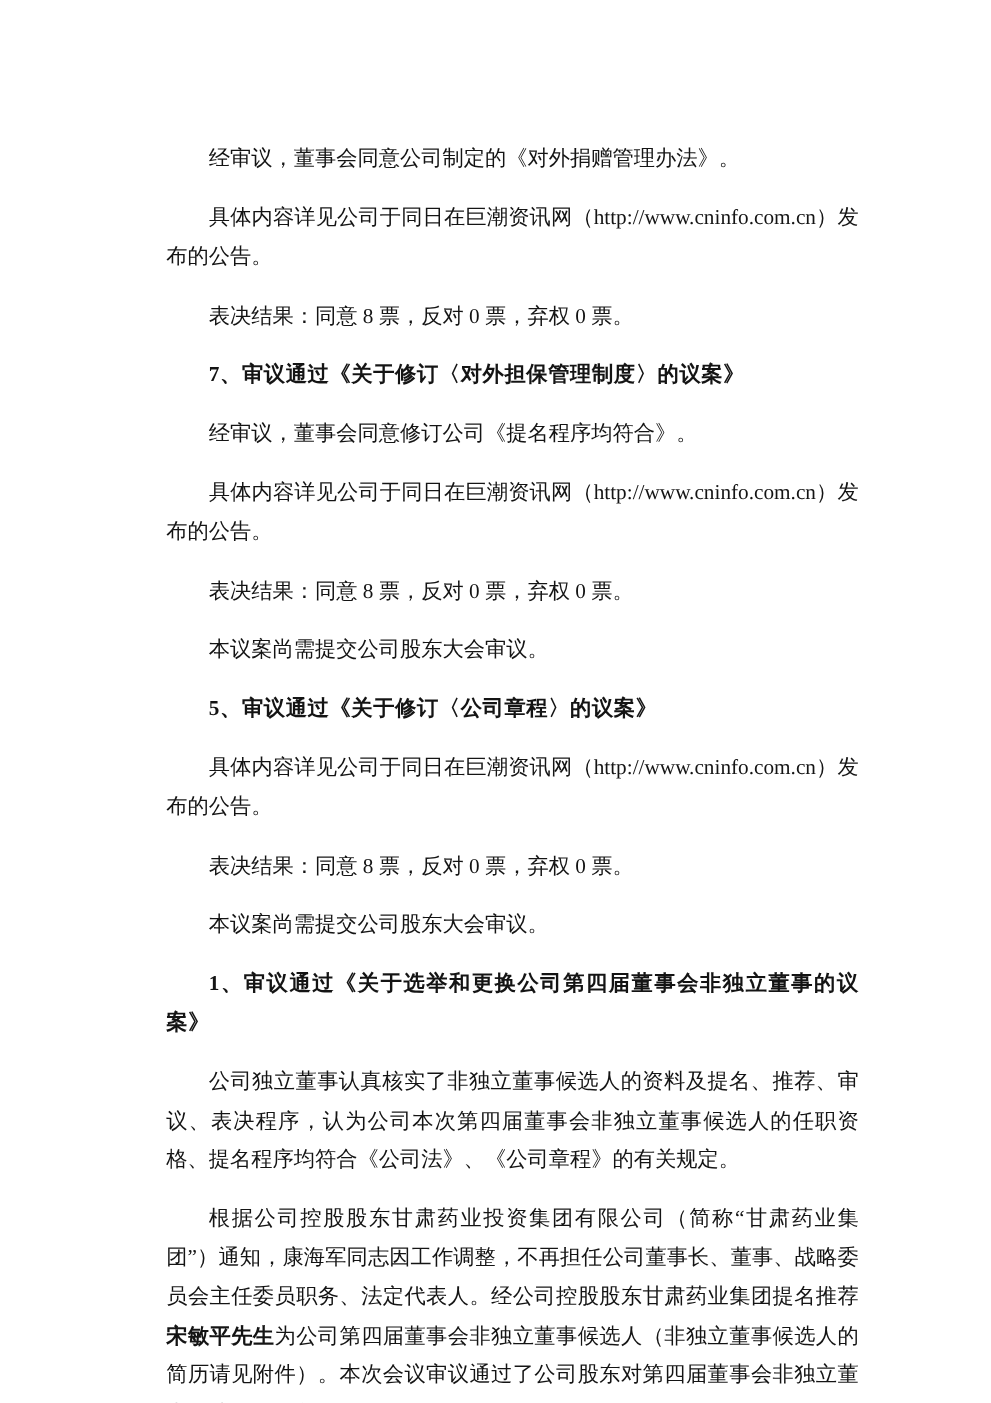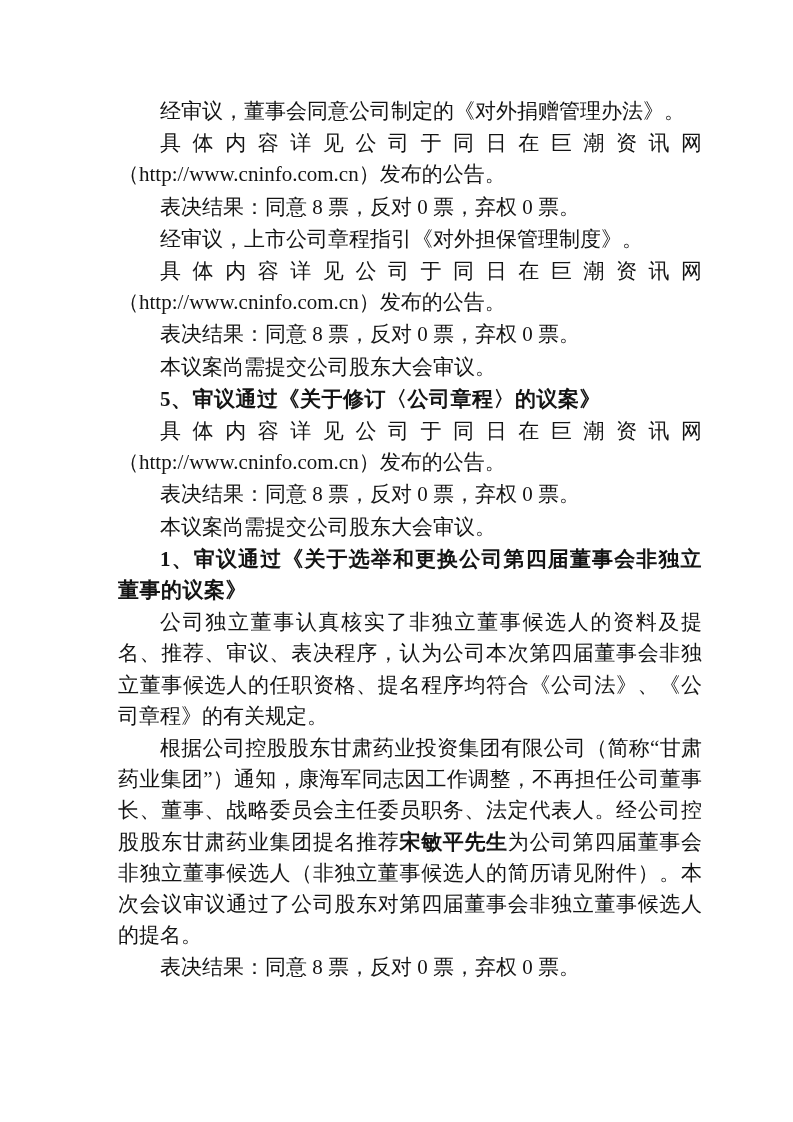--- a/index.html
+++ b/index.html
@@ -20,45 +20,46 @@
     position: absolute;
     left: 117px;
     top: 95px;
     width: 586px;
     font-size: 17.5px;
     line-height: 31.2px;
     text-align: justify;
     text-justify: inter-ideograph;
   }
   .doc p, .doc h3 {
-    margin: 1px;
+    margin: 16px;
     padding: 0;
     text-indent: 2em;
-    font-size: 21px;
+    font-size: 17px;
     line-height: 31.2px;
   }
   .doc h3.heading {
     font-weight: bold;
     letter-spacing: 0.5px;
   }
   .nominee {
     font-weight: bold;
   }
 </style>
 </head>
 <body>
 
 <div class="page">
   <main class="doc">
 
     <p class="para">经审议，董事会同意公司制定的《对外捐赠管理办法》。</p>
     <p class="para">具体内容详见公司于同日在巨潮资讯网（http://www.cninfo.com.cn）发布的公告。</p>
     <p class="para">表决结果：同意 8 票，反对 0 票，弃权 0 票。</p>
 
-    <p class="para">经审议，上市公司章程指引《对外担保管理制度》。</p>
+    <h3 class="heading">7、审议通过《关于修订〈对外担保管理制度〉的议案》</h3>
+    <p class="para">经审议，董事会同意修订公司《提名程序均符合》。</p>
     <p class="para">具体内容详见公司于同日在巨潮资讯网（http://www.cninfo.com.cn）发布的公告。</p>
     <p class="para">表决结果：同意 8 票，反对 0 票，弃权 0 票。</p>
     <p class="para">本议案尚需提交公司股东大会审议。</p>
 
     <h3 class="heading">5、审议通过《关于修订〈公司章程〉的议案》</h3>
     <p class="para">具体内容详见公司于同日在巨潮资讯网（http://www.cninfo.com.cn）发布的公告。</p>
     <p class="para">表决结果：同意 8 票，反对 0 票，弃权 0 票。</p>
     <p class="para">本议案尚需提交公司股东大会审议。</p>
 
     <h3 class="heading">1、审议通过《关于选举和更换公司第四届董事会非独立董事的议案》</h3>

